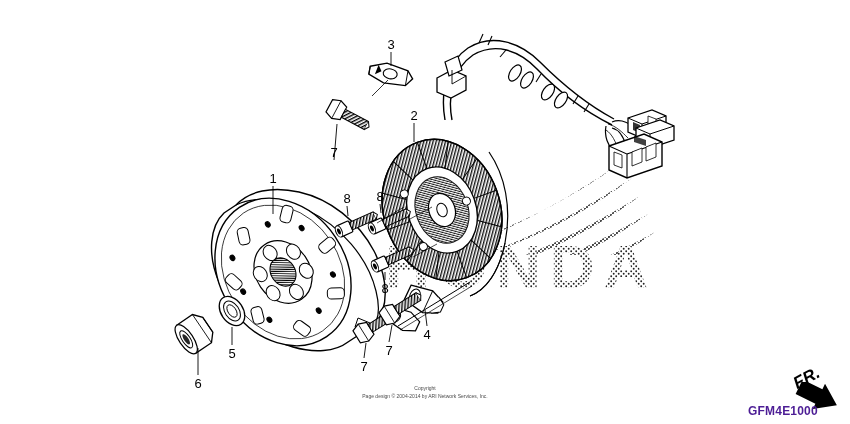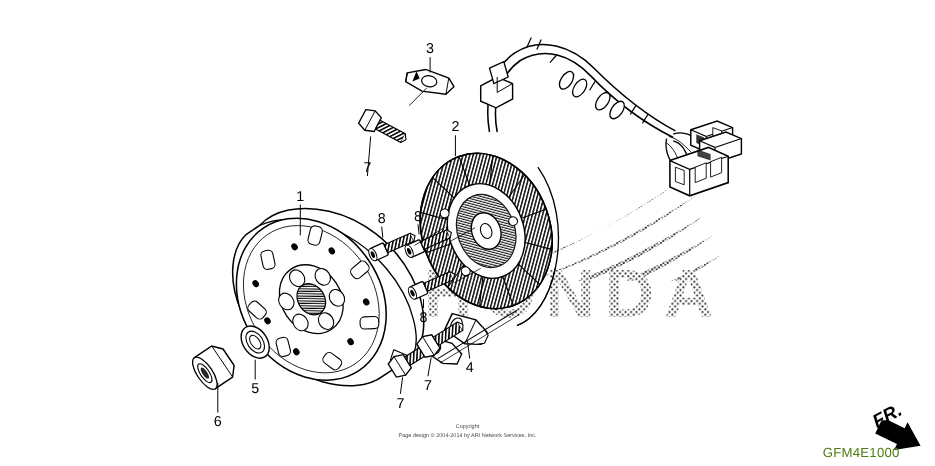--- a/index.html
+++ b/index.html
@@ -4,21 +4,21 @@
 <title>Parts Diagram</title>
 <style>
   html,body{margin:0;padding:0;background:#ffffff;}
   body{width:850px;height:424px;overflow:hidden;
        font-family:"Liberation Sans",sans-serif;color:#000;}
   #stage{position:relative;width:850px;height:424px;background:#fff;}
   #art{position:absolute;left:0;top:0;width:850px;height:424px;}
   .lbl{position:absolute;font-family:"Liberation Sans",sans-serif;
        font-size:13px;font-weight:400;color:#000;line-height:1;
        transform:translate(-50%,-50%);white-space:nowrap;}
-  .partno{position:absolute;font-size:12px;font-weight:400;color:#4d7c0f;
+  .partno{position:absolute;font-size:12px;font-weight:700;color:#4c1d95;
           letter-spacing:.2px;white-space:nowrap;}
   .copy{position:absolute;text-align:center;color:#4a4a4a;
         font-size:5px;line-height:1.5;white-space:nowrap;
         transform:translateX(-50%);}
   .frtext{position:absolute;font-size:17px;font-weight:700;font-style:italic;
           color:#000;transform:rotate(-28deg);transform-origin:0 0;}
 </style>
 </head>
 <body>
 

